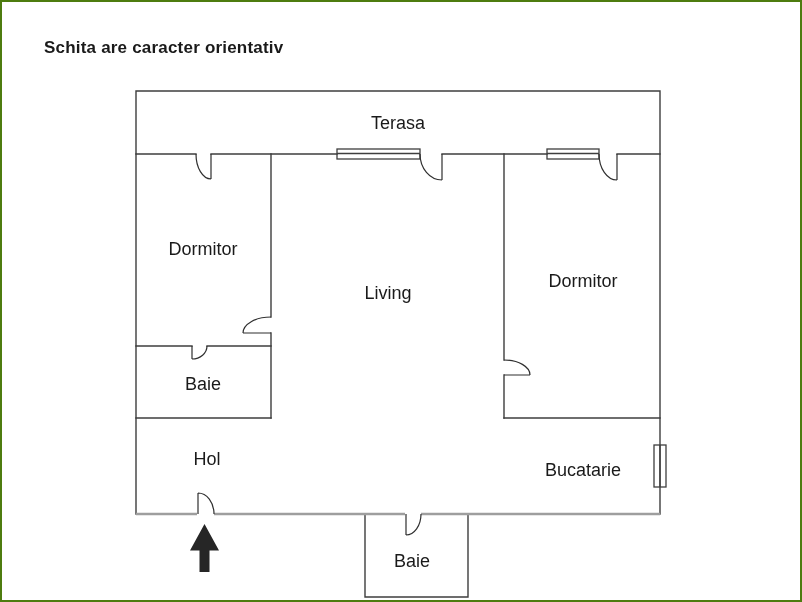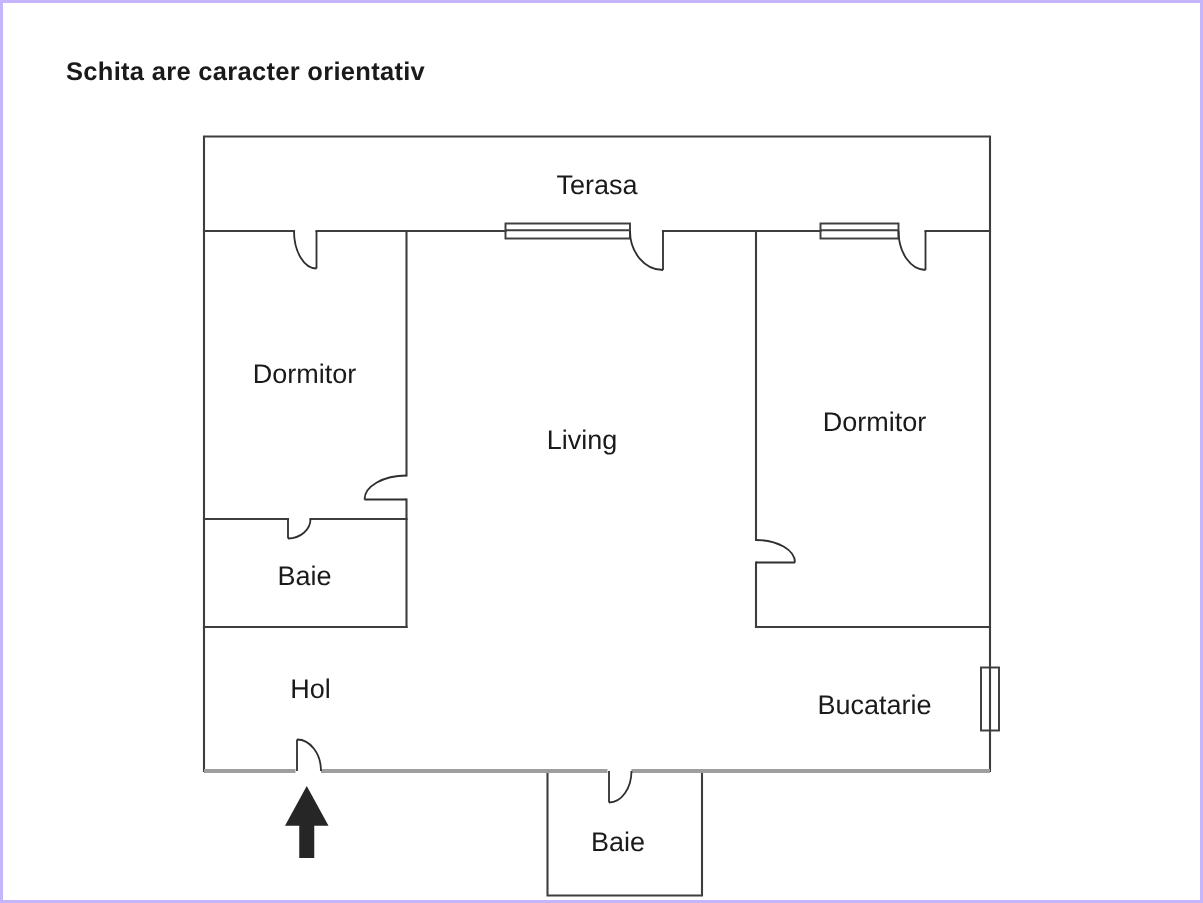--- a/index.html
+++ b/index.html
@@ -7,21 +7,21 @@
     padding: 0;
     background: #ffffff;
     font-family: "Liberation Sans", "DejaVu Sans", sans-serif;
   }
   .page {
     position: relative;
     width: 802px;
     height: 602px;
     box-sizing: border-box;
     background: #ffffff;
-    border: 2px solid #c4b5fd;
+    border: 2px solid #4d7c0f;
     overflow: hidden;
   }
   .title {
     position: absolute;
     left: 42px;
     top: 36px;
     font-size: 17px;
     font-weight: 600;
     color: #1a1a1a;
     letter-spacing: 0.2px;

